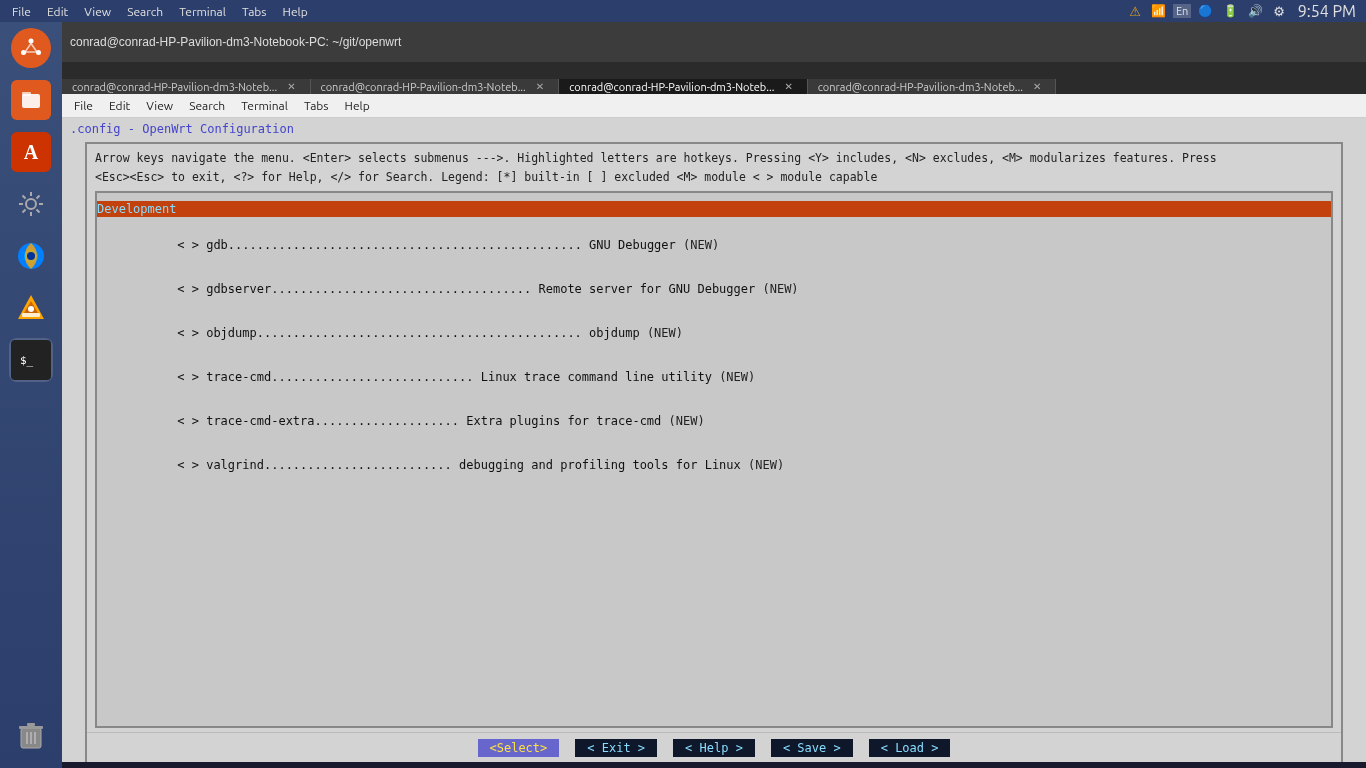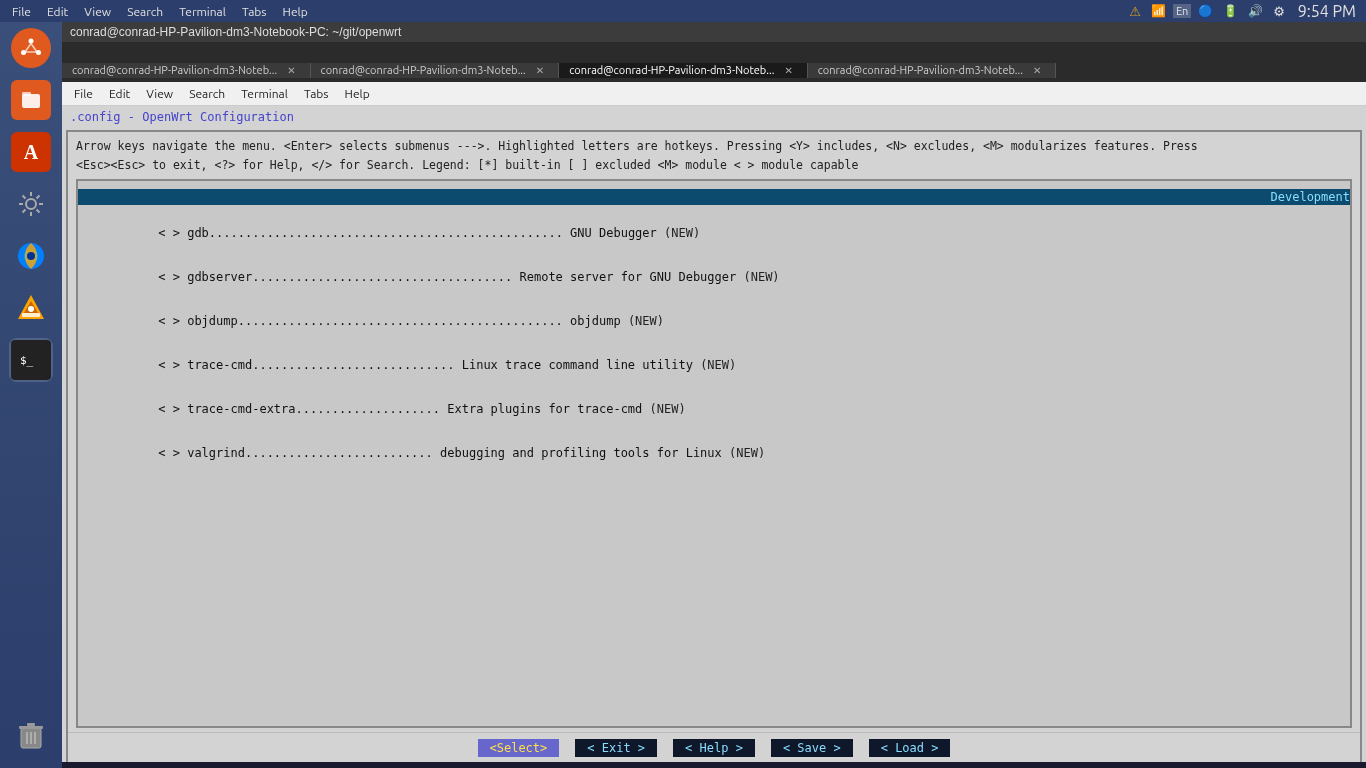--- a/index.html
+++ b/index.html
@@ -97,40 +97,40 @@
       top: 22px;
       width: 1304px;
       height: 746px;
       background: #d3d3d3;
       display: flex;
       flex-direction: column;
     }
 
     
     #title-bar {
-      height: 20px;
+      height: 40px;
       background: #3c3c3c;
       display: flex;
       align-items: center;
       padding: 0 8px;
       gap: 6px;
     }
 
     #window-title {
       color: #e0e0e0;
       font-size: 12px;
       flex: 1;
     }
 
     
     #tab-bar {
-      height: 40px;
+      height: 32px;
       background: #2b2b2b;
       display: flex;
-      align-items: center;
+      align-items: flex-end;
       padding-top: 16px;
     }
 
     .tab {
       display: flex;
       align-items: center;
       padding: 0 10px;
       font-size: 11px;
       color: #ccc;
       background: #3a3a3a;
@@ -185,21 +185,21 @@
     #config-header {
       background: #d3d3d3;
       padding: 4px 20px 2px 8px;
       color: #4444cc;
       font-size: 12px;
       font-family: monospace;
     }
 
     
     #dev-box {
-      margin: 4px 4px;
+      margin: 4px 23px;
       border: 2px solid #888;
       background: #d3d3d3;
       flex: 1;
       display: flex;
       flex-direction: column;
     }
 
     #dev-title {
       background: #4444aa;
       color: #88ddff;
@@ -440,21 +440,21 @@
     </div>
 
     <div id="dev-box">
 
       <div id="instructions">
         <div style="font-family:monospace;font-size:11.5px;color:#222;">Arrow keys navigate the menu.  &lt;Enter&gt; selects submenus ---&gt;.  Highlighted letters are hotkeys.  Pressing &lt;Y&gt; includes, &lt;N&gt; excludes, &lt;M&gt; modularizes features.  Press</div>
         <div style="font-family:monospace;font-size:11.5px;color:#222;margin-top:2px;">&lt;Esc&gt;&lt;Esc&gt; to exit, &lt;?&gt; for Help, &lt;/&gt; for Search.  Legend: [*] built-in  [ ] excluded  &lt;M&gt; module  &lt; &gt; module capable</div>
       </div>
 
       <div id="menu-list-area">
-        <div id="dev-title" style="background:#0c4a6e;color:#88ddff;text-align:right;font-size:12px;font-family:monospace;padding:1px 0;">Development</div>
+        <div id="dev-title" style="background:#c2410c;color:#88ddff;text-align:left;font-size:12px;font-family:monospace;padding:1px 0;">Development</div>
         <div style="height: 6px;"></div>
 
 
         <div class="menu-list-item">
           <span>&lt; &gt; </span><span>gdb</span><span>................................................. </span><span>GNU Debugger </span><span class="item-new">(NEW)</span>
         </div>
 
         <div class="menu-list-item">
           <span>&lt; &gt; </span><span>gdbserver</span><span>.................................... </span><span>Remote server for GNU Debugger </span><span class="item-new">(NEW)</span>
         </div>

